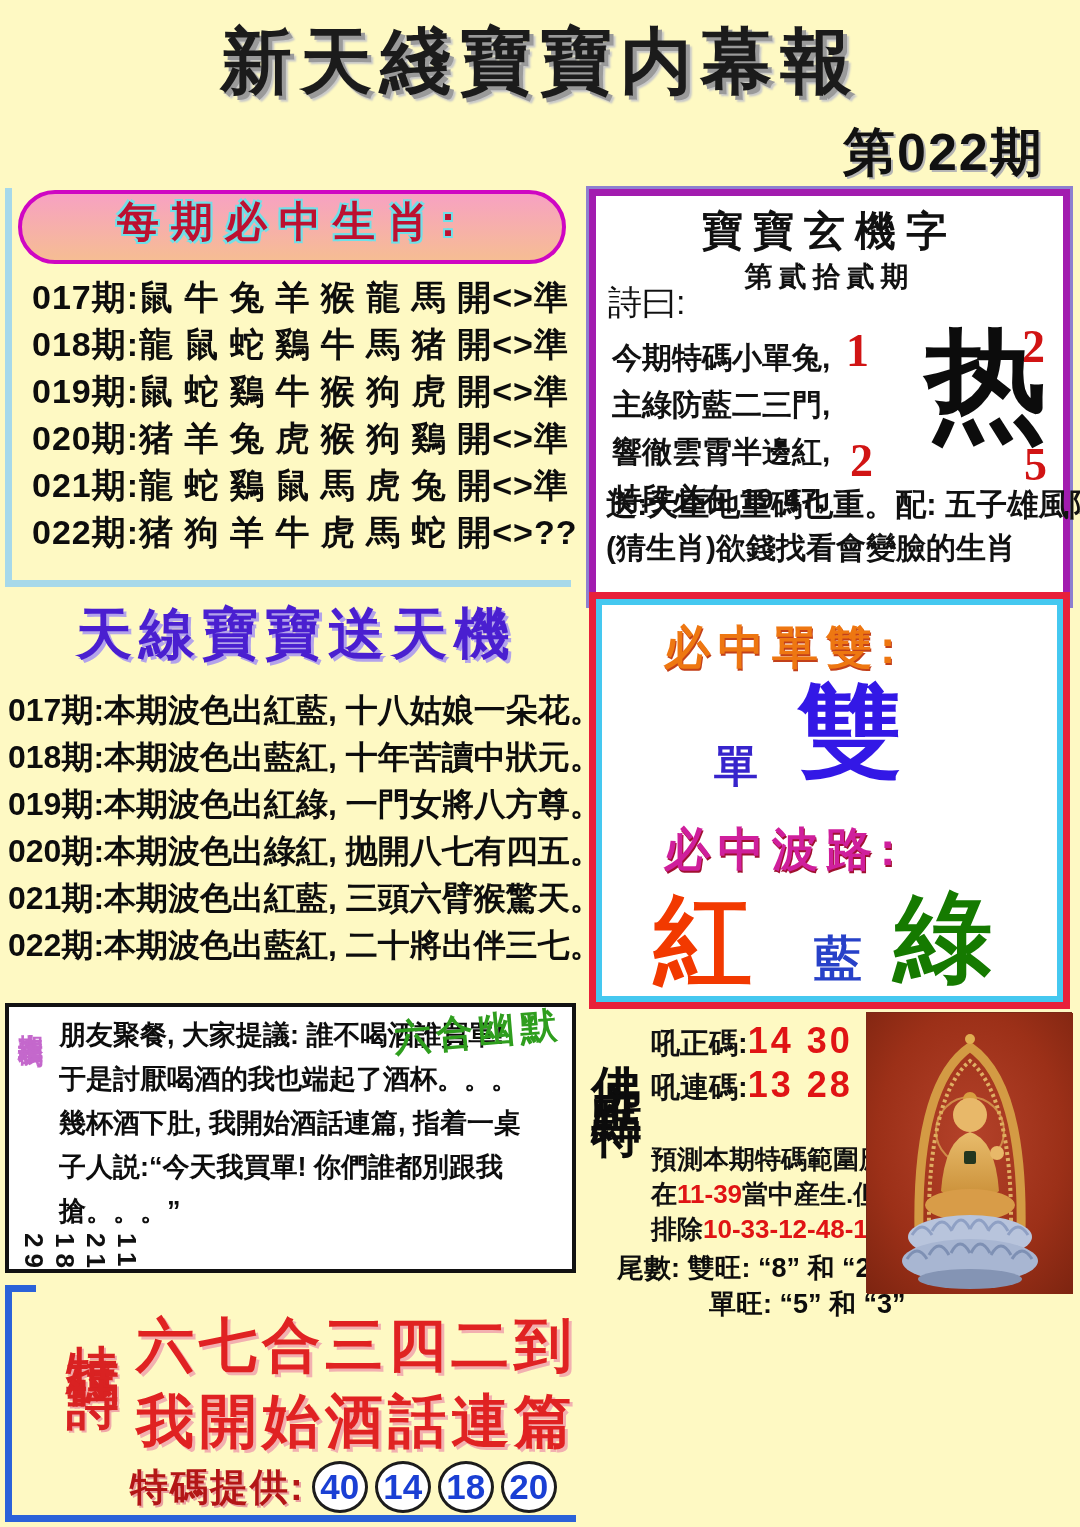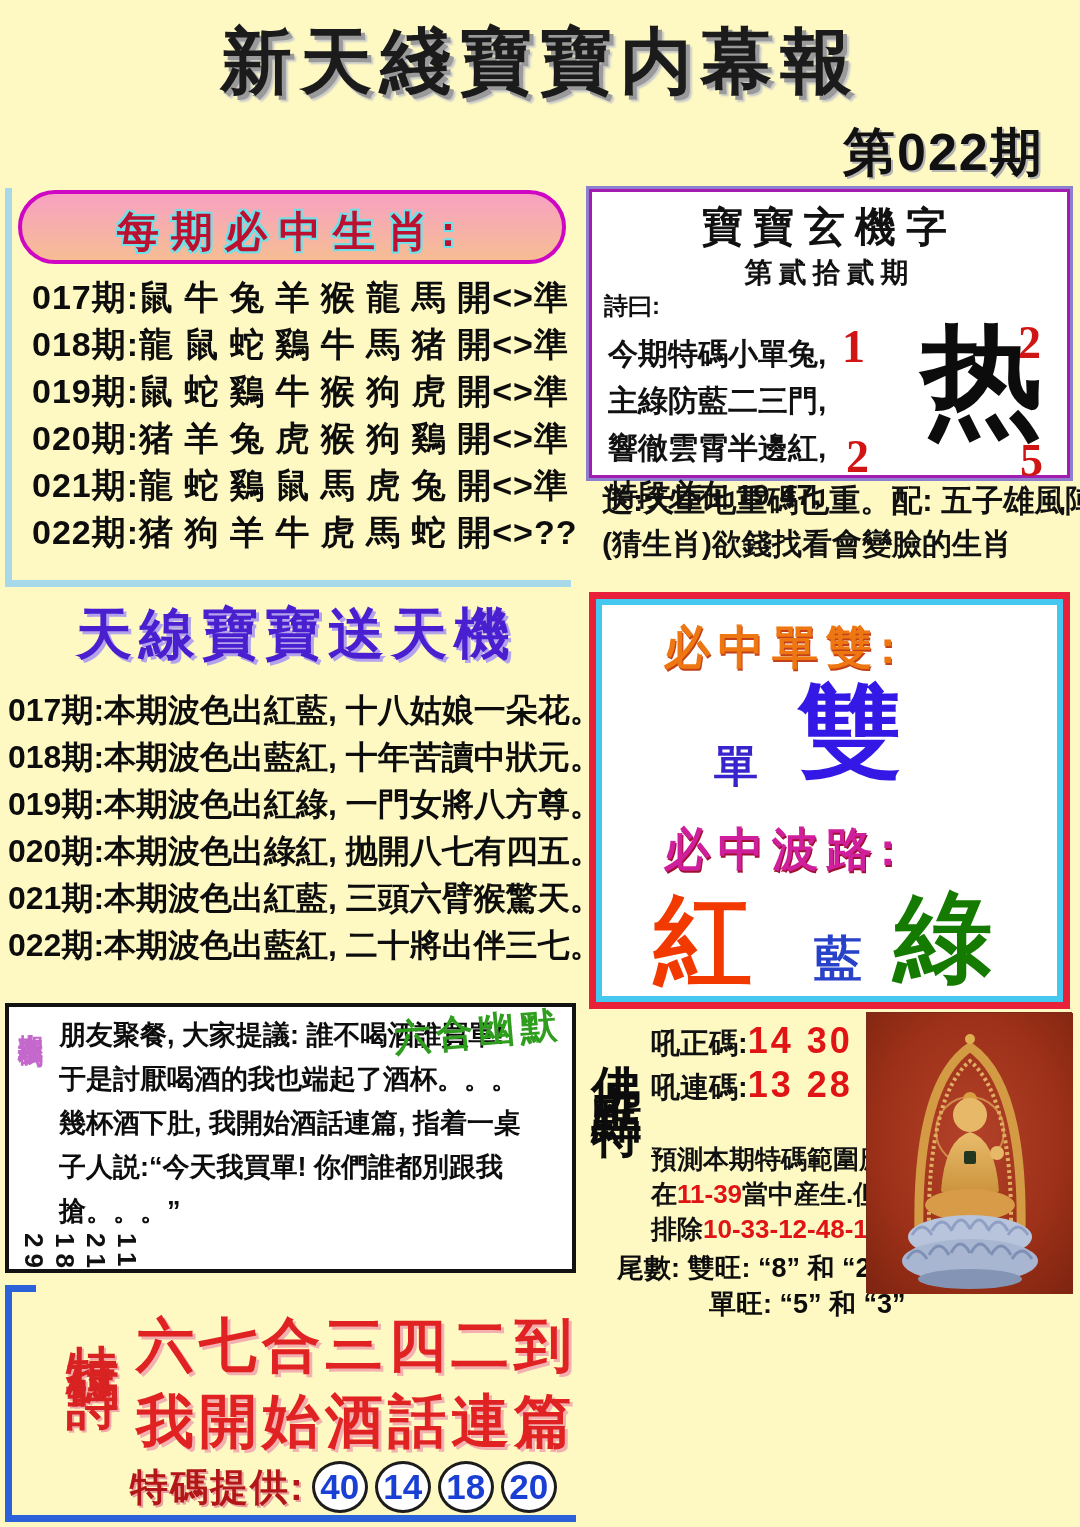--- a/index.html
+++ b/index.html
@@ -11,35 +11,35 @@
     font-size:72px; font-weight:bold; color:#1b1b1b; letter-spacing:8px;
     text-shadow:4px 4px 0 #9a9a9a, 6px 6px 2px #c8c8c8; }
   .issue-no { position:absolute; top:118px; left:843px; font-size:52px; font-weight:bold;
     color:#111; letter-spacing:2px; text-shadow:2px 2px 0 #b5b5b5; }
 
   
   .zodiac-panel { position:absolute; left:5px; top:188px; width:566px; height:399px;
     border-left:7px solid #a7d9ea; border-bottom:7px solid #a7d9ea; }
   .zodiac-pill { position:absolute; left:6px; top:2px; width:548px; height:74px;
     border:4px solid #cf06c3; border-radius:45px;
-    background:linear-gradient(#f7a2c2, #f6bd93); display:flex; align-items:flex-end; justify-content:center; }
+    background:linear-gradient(#f7a2c2, #f6bd93); display:flex; align-items:flex-start; justify-content:center; }
   .zodiac-pill .pill-text { font-size:42px; font-weight:bold; color:#bd1030; letter-spacing:12px;
     text-shadow:-2px -2px 0 #6fe0e8, 2px -2px 0 #6fe0e8, -2px 2px 0 #6fe0e8, 2px 2px 0 #6fe0e8; }
   .zodiac-rows { position:absolute; left:20px; top:86px; width:536px; }
   .zodiac-row { display:flex; justify-content:space-between; align-items:center;
     height:47px; font-size:34px; font-weight:bold; color:#0d0d0d; letter-spacing:1px; white-space:nowrap; }
 
   
-  .mystery-panel { position:absolute; left:589px; top:189px; width:481px; height:289px;
-    background:#fff; border:3px solid #a21caf; outline:3px solid #8d7fd0; }
+  .mystery-panel { position:absolute; left:589px; top:189px; width:481px; height:416px;
+    background:#fff; border:7px solid #a21caf; outline:3px solid #8d7fd0; }
   .mystery-title { position:absolute; top:8px; left:0; width:100%; text-align:center;
     font-size:41px; font-weight:bold; color:#111; letter-spacing:10px; }
   .mystery-sub { position:absolute; top:62px; left:0; width:100%; text-align:center;
     font-size:28px; font-weight:bold; color:#111; letter-spacing:6px; }
-  .poem-label { position:absolute; left:12px; top:98px; font-size:24px; font-weight:bold; color:#111; }
+  .poem-label { position:absolute; left:12px; top:84px; font-size:34px; font-weight:normal; color:#111; }
   .poem-lines { position:absolute; left:16px; top:138px; font-size:30px; font-weight:bold;
     color:#111; line-height:47px; white-space:pre; }
   .big-char { position:absolute; left:300px; top:128px; width:180px; text-align:center;
     font-family:"Liberation Serif", serif; font-size:122px; font-weight:bold; color:#0c0c0c; line-height:1; }
   .corner-num { position:absolute; font-family:"Liberation Serif", serif; font-size:46px;
     font-weight:bold; color:#d11414; line-height:1; }
   .num-tl { left:250px; top:132px; } .num-tr { left:426px; top:128px; }
   .num-bl { left:254px; top:242px; } .num-br { left:428px; top:246px; }
   .mystery-f1 { position:absolute; left:10px; top:288px; font-size:31px; font-weight:bold; color:#111; white-space:nowrap; }
   .mystery-f2 { position:absolute; left:10px; top:332px; font-size:30px; font-weight:bold; color:#111; white-space:nowrap; }

